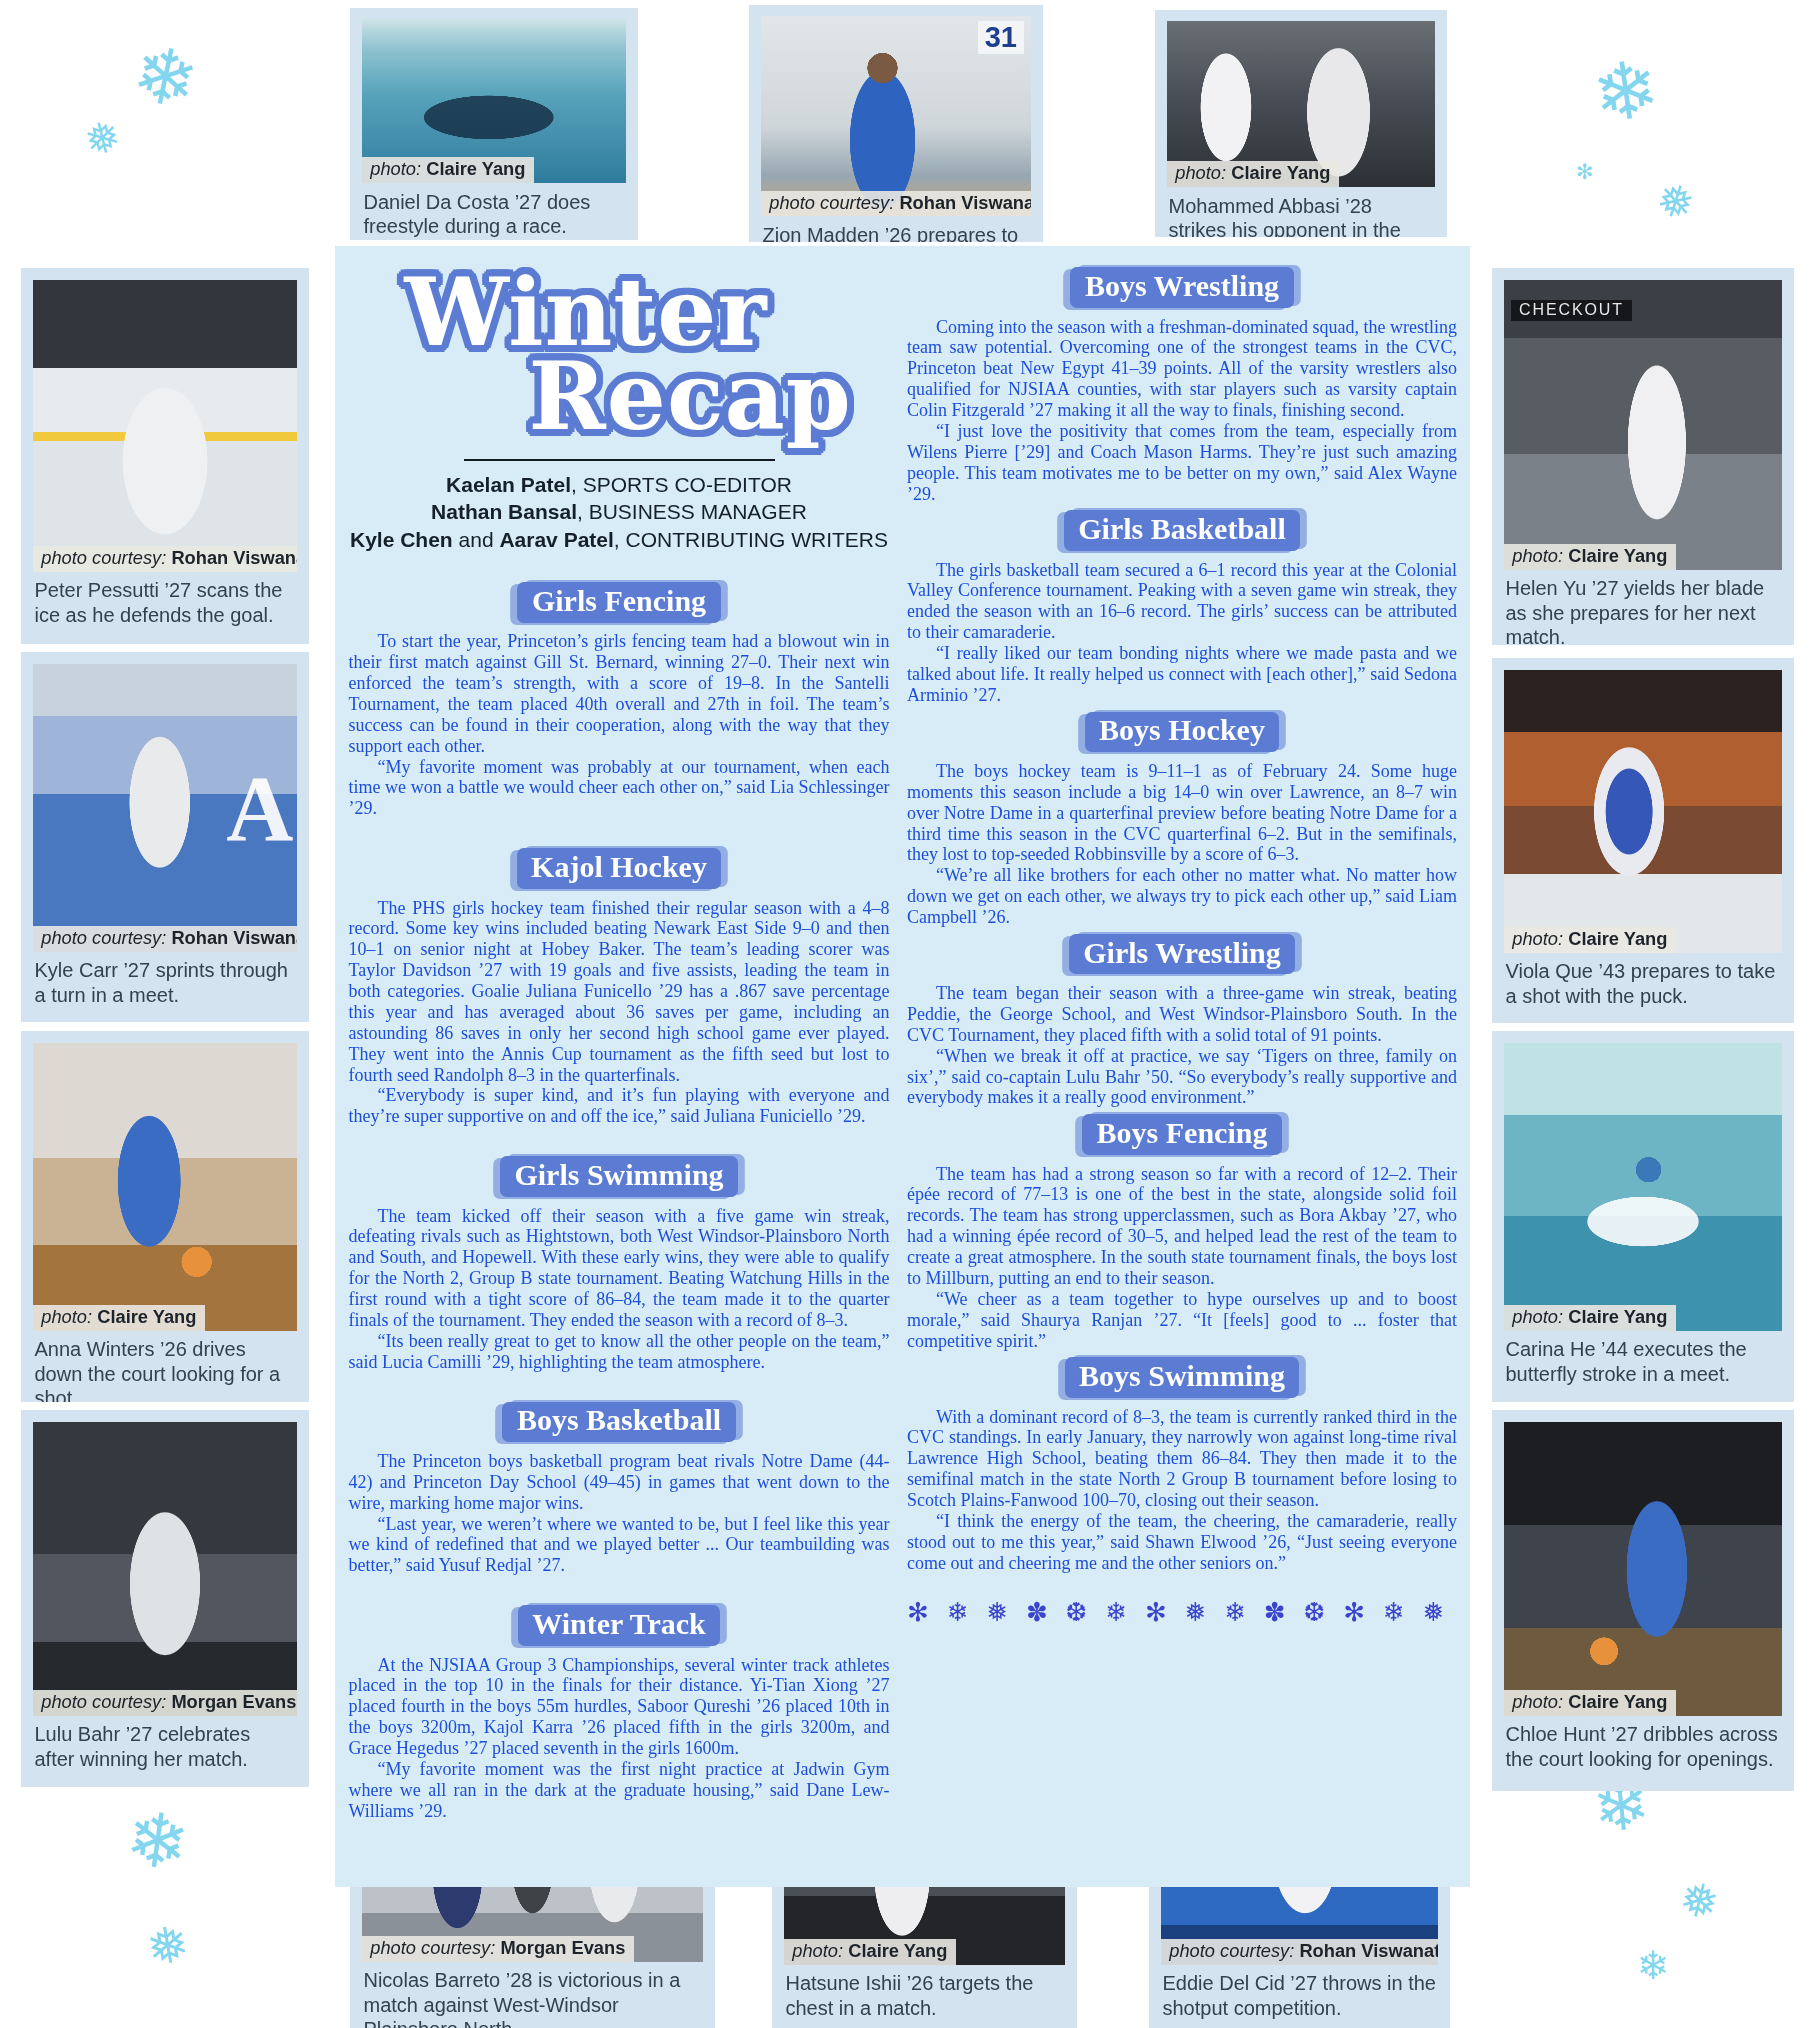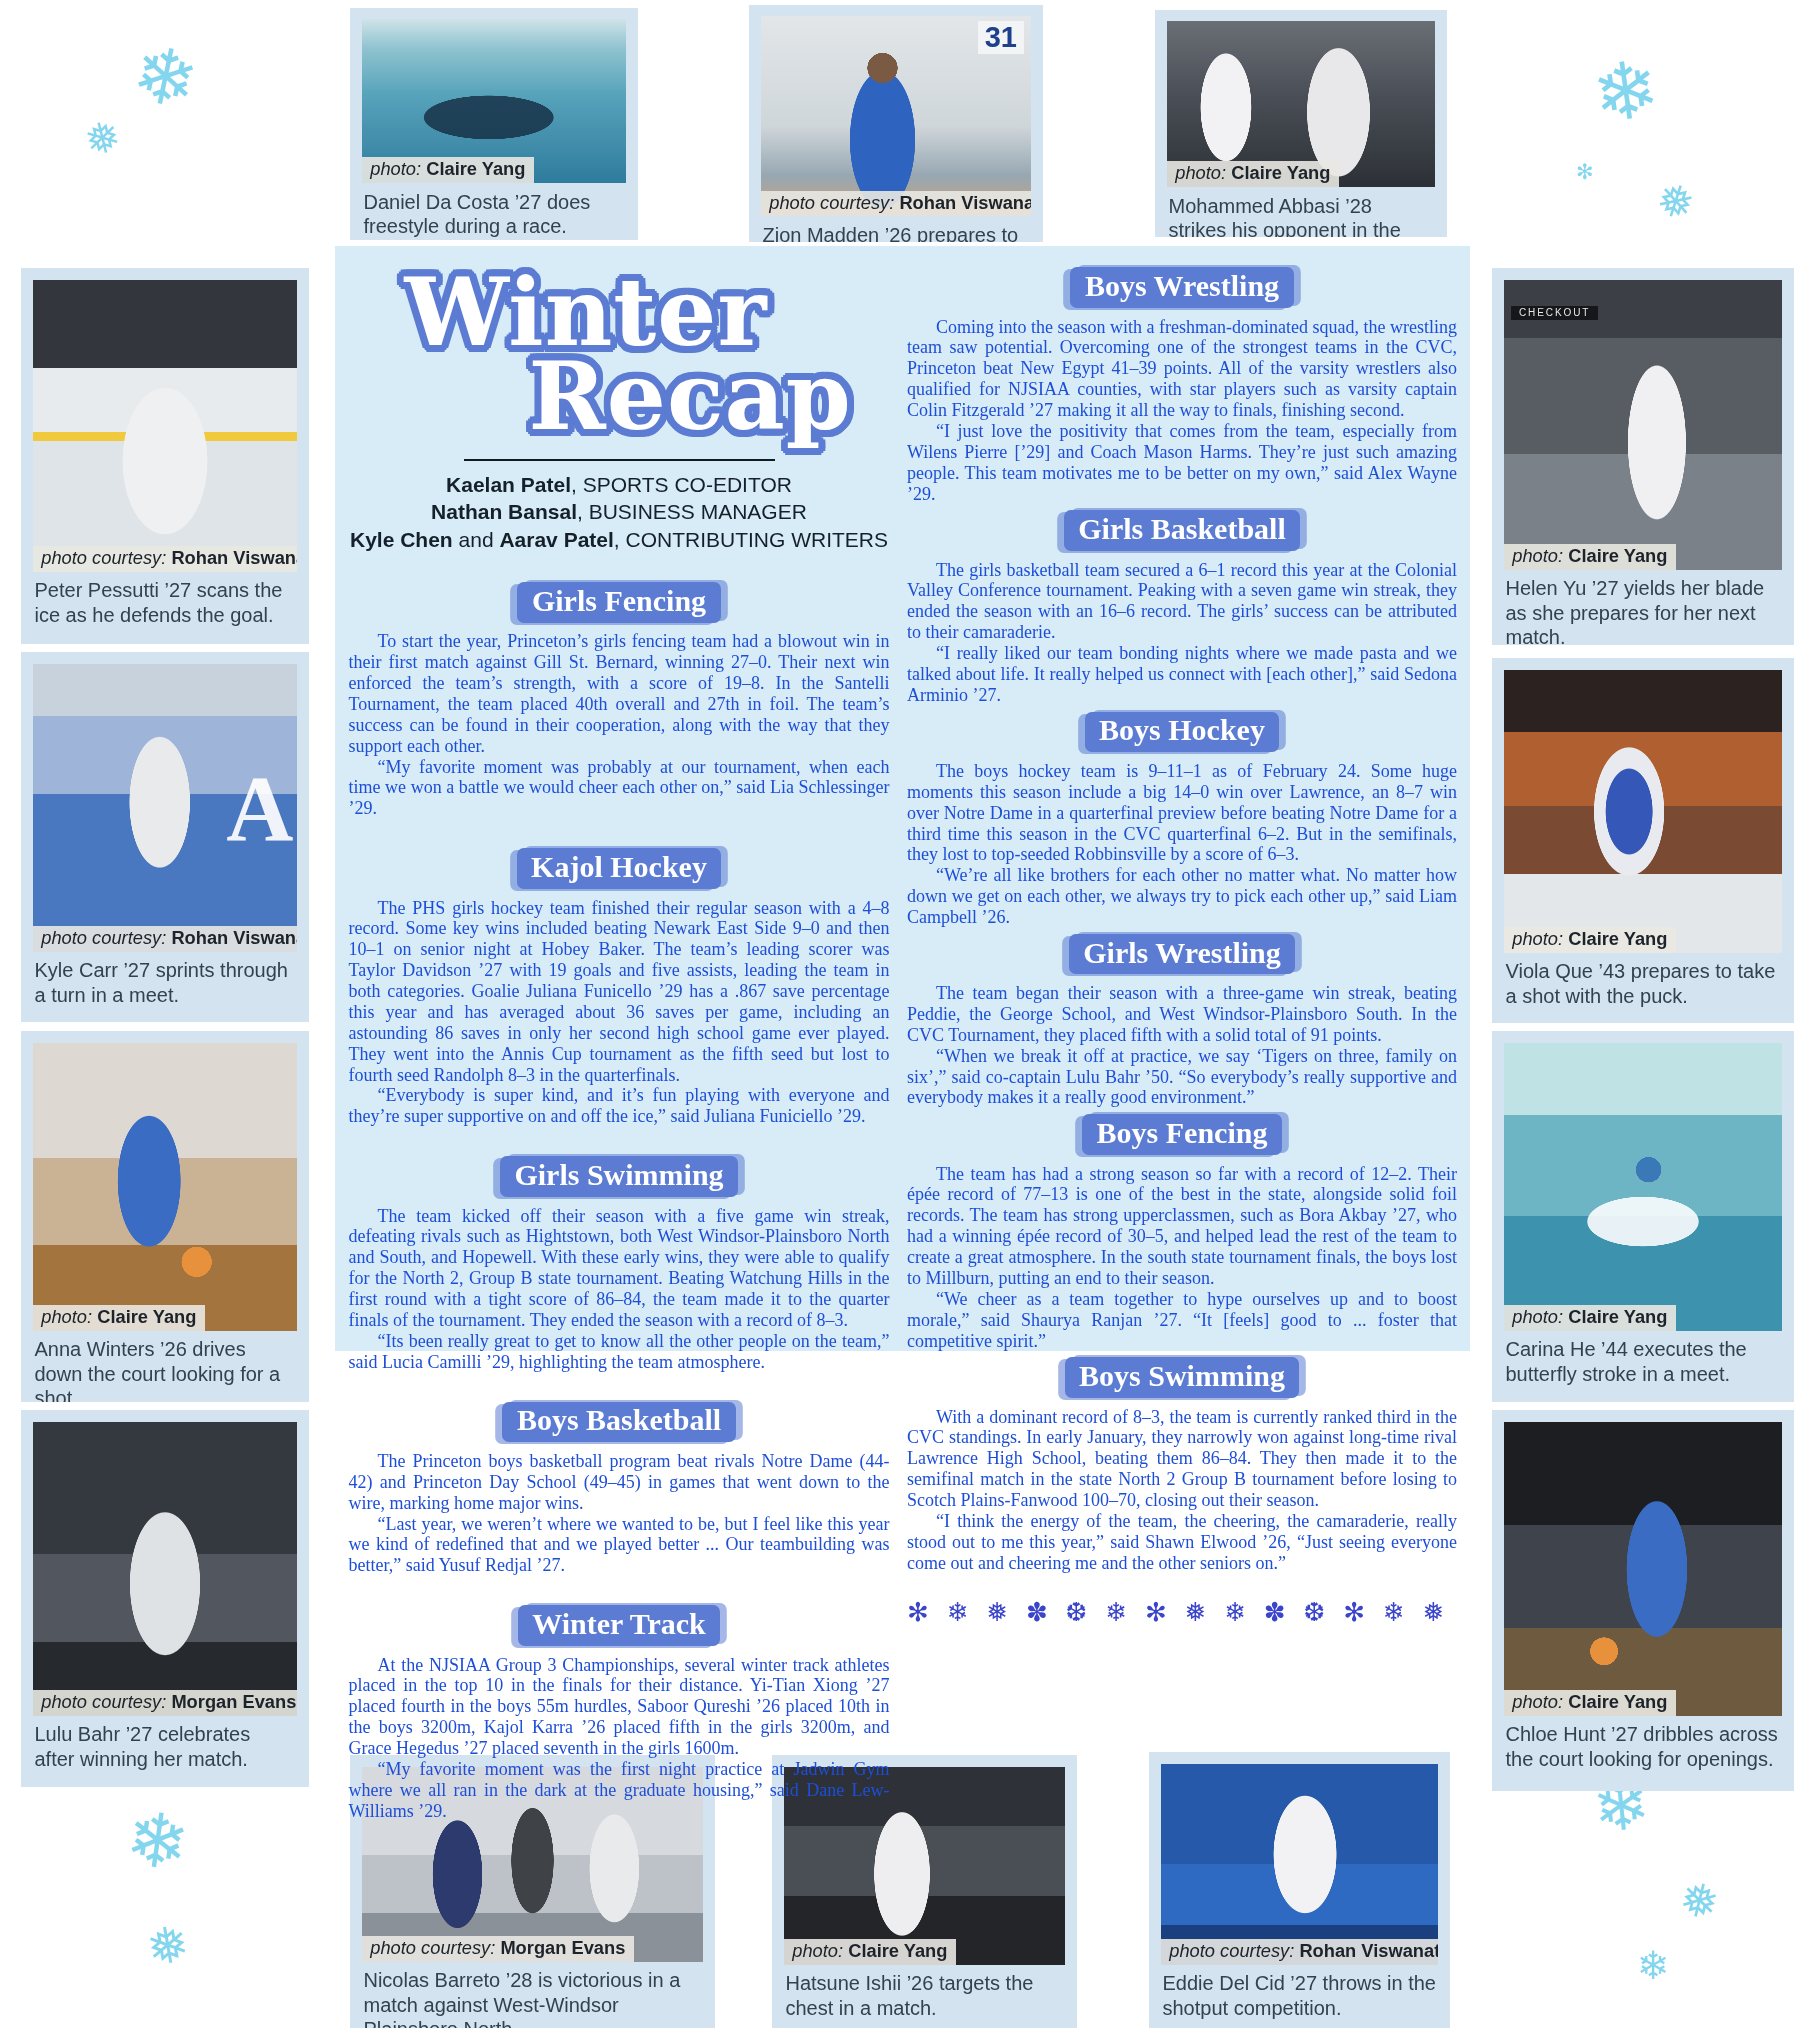--- a/index.html
+++ b/index.html
@@ -66,25 +66,25 @@
     radial-gradient(ellipse 46px 102px at 42% 54%, #eeeef0 0 60%, transparent 61%),
     linear-gradient(180deg,#2e3137 0 30%,#4a4e55 30% 65%,#232529 65% 100%); }
   .ph-eddie { background:
     radial-gradient(ellipse 52px 97px at 52% 45%, #f2f2f4 0 60%, transparent 61%),
     linear-gradient(180deg,#2659aa 0 50%,#2e6ac2 50% 80%,#1b4080 80% 100%); }
 
   .ov-31 { position:absolute; top:4.8px; right:7.7px; background:#f2f4f6; color:#1d3f8e;
            font-family:"Liberation Sans",sans-serif; font-weight:bold; font-size:29px; padding:0 6.8px; }
   .ov-a  { position:absolute; top:34%; right:3.9px; color:#ffffff; font-family:"Liberation Serif",serif;
            font-weight:bold; font-size:93px; line-height:1; opacity:.92; }
-  .ov-checkout { position:absolute; top:26px; left:7.7px; background:#15171b; color:#e8e8e8;
-           font-family:"Liberation Sans",sans-serif; font-size:10px; letter-spacing:1.9px; padding:1.9px 7.7px; }
+  .ov-checkout { position:absolute; top:20px; left:7.7px; background:#15171b; color:#e8e8e8;
+           font-family:"Liberation Sans",sans-serif; font-size:16px; letter-spacing:1.9px; padding:1.9px 7.7px; }
 
   
-  .main { position:absolute; left:335px; top:246px; width:1135px; height:1105px; background:#d7ecf6; }
+  .main { position:absolute; left:335px; top:246px; width:1135px; height:1641px; background:#d7ecf6; }
   .col-left  { position:absolute; left:13.5px;  top:7.7px;  width:541px; }
   .col-right { position:absolute; left:572px; top:15.4px; width:550px; }
 
   .title { color:#ffffff; font-family:"DejaVu Serif", serif; font-weight:bold;
            font-size:93px; line-height:0.94; letter-spacing:1px;
            text-shadow:
              6.8px 0 0 #5b7cd2, -6.8px 0 0 #5b7cd2, 0 6.8px 0 #5b7cd2, 0 -6.8px 0 #5b7cd2,
              4.8px 4.8px 0 #5b7cd2, -4.8px 4.8px 0 #5b7cd2, 4.8px -4.8px 0 #5b7cd2, -4.8px -4.8px 0 #5b7cd2,
              6.8px 2.9px 0 #5b7cd2, -6.8px 2.9px 0 #5b7cd2, 6.8px -2.9px 0 #5b7cd2, -6.8px -2.9px 0 #5b7cd2,
              2.9px 6.8px 0 #5b7cd2, -2.9px 6.8px 0 #5b7cd2, 2.9px -6.8px 0 #5b7cd2, -2.9px -6.8px 0 #5b7cd2; }

